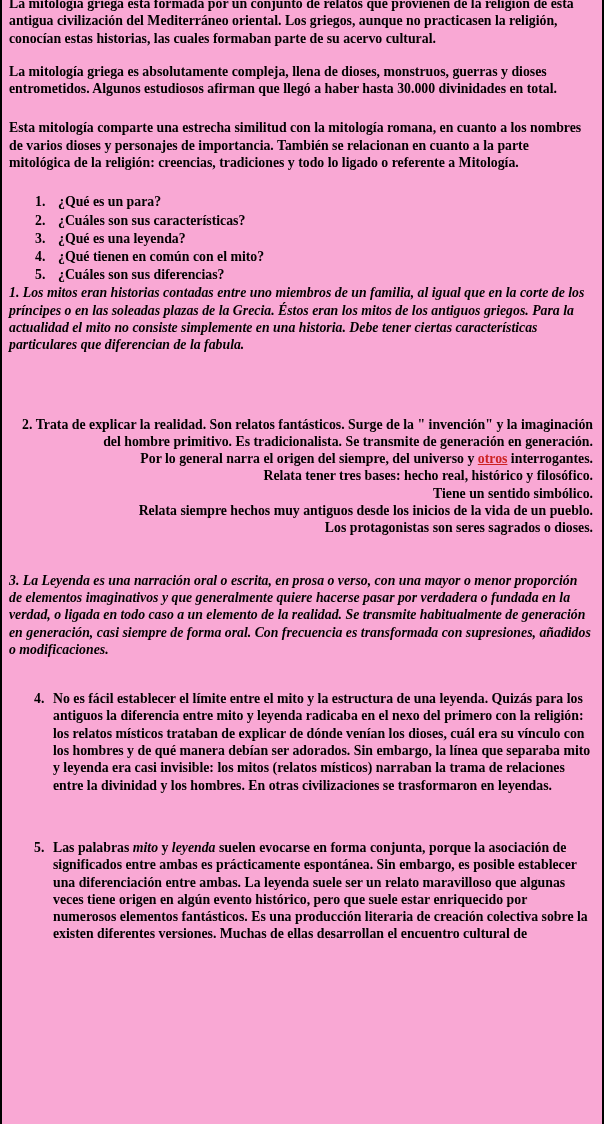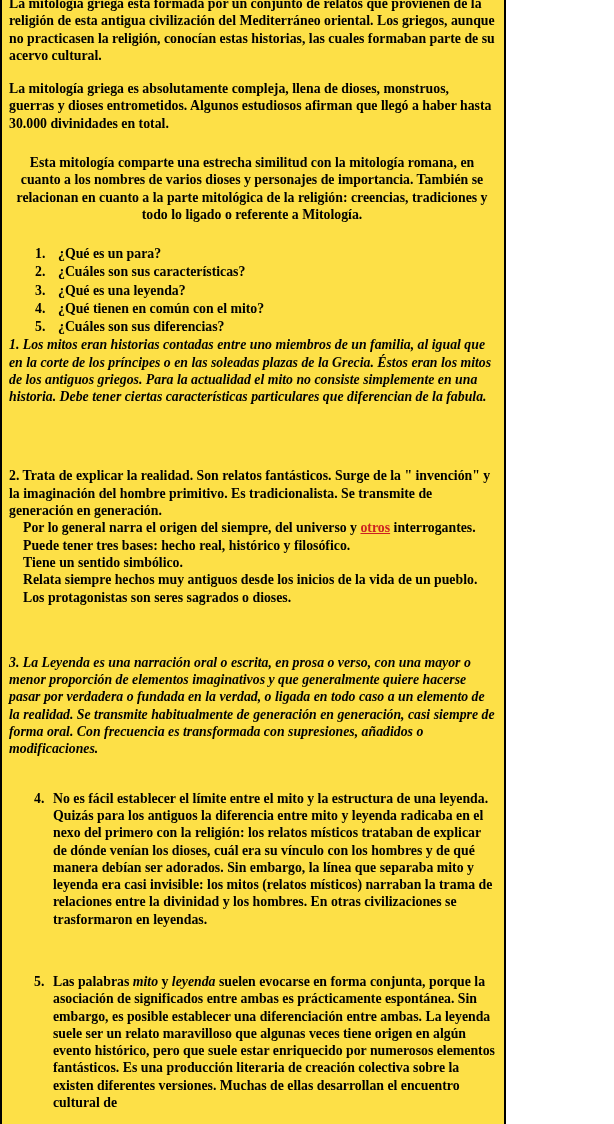--- a/index.html
+++ b/index.html
@@ -2,44 +2,44 @@
 <html><head>
 <meta charset="utf-8">
 <style>
   html, body {
     margin: 0;
     padding: 0;
     background: #ffffff;
   }
   .page {
     position: relative;
-    width: 506px;
+    width: 604px;
     height: 1124px;
     box-sizing: border-box;
     border-left: 2px solid #000000;
     border-right: 2px solid #000000;
     padding: 0 9px 0 7px;
     overflow: hidden;
-    background: #fde047;
+    background: #f9a8d4;
     font-family: "Liberation Serif", serif;
     font-weight: 700;
     font-size: 13.8px;
     line-height: 17.3px;
     color: #000000;
   }
   .p { margin: 0; }
   .clip-top { margin-top: -5px; }
   .mb16 { margin-bottom: 16px; }
   .mb17 { margin-bottom: 22px; }
   .mb21 { margin-bottom: 21px; }
-  .mb22 { margin-bottom: 22px; text-align: center; }
+  .mb22 { margin-bottom: 22px; }
   .mb32 { margin-bottom: 32px; font-style: italic; }
   .mb45 { margin-bottom: 45px; }
   .mb62 { margin-bottom: 62px; font-style: italic; }
-  .mb66 { margin-bottom: 48px; }
+  .mb66 { margin-bottom: 35px; text-align: right; }
   .q-list { margin: 0; }
   .q-row {
     position: relative;
     padding-left: 49px;
     line-height: 18.2px;
   }
   .q-num { position: absolute; left: 26px; }
   .sub-line { padding-left: 14px; }
   .num-item {
     position: relative;
@@ -83,21 +83,21 @@
     </div>
   </div>
 
   <p class="p mb62">1. Los mitos eran historias contadas entre uno miembros de un familia, al igual que en la corte de los príncipes o en las soleadas plazas de la Grecia.  Éstos eran los mitos de los antiguos griegos. Para la actualidad el mito no consiste simplemente en una historia. Debe tener ciertas características particulares que diferencian de la fabula.</p>
 
   <div class="mb66">
     <p class="p">2. Trata de explicar la realidad. Son relatos fantásticos. Surge de la " invención" y la imaginación del hombre primitivo. Es tradicionalista. Se transmite de generación en generación.</p>
     <div class="sub-line">
       <span>Por lo general narra el origen del siempre, del universo y </span><span class="red-word">otros</span><span> interrogantes.</span>
     </div>
-    <div class="sub-line">Puede tener tres bases: hecho real, histórico y filosófico.</div>
+    <div class="sub-line">Relata tener tres bases: hecho real, histórico y filosófico.</div>
     <div class="sub-line">Tiene un sentido simbólico.</div>
     <div class="sub-line">Relata siempre hechos muy antiguos desde los inicios de la vida de un pueblo.</div>
     <div class="sub-line">Los protagonistas son seres sagrados o dioses.</div>
   </div>
 
   <p class="p mb32">3. La Leyenda es una narración oral o escrita, en prosa o verso, con una mayor o menor proporción de elementos imaginativos y que generalmente quiere hacerse pasar por verdadera o fundada en la verdad, o ligada en todo caso a un elemento de la realidad. Se transmite habitualmente de generación en generación, casi siempre de forma oral. Con frecuencia es transformada con supresiones, añadidos o modificaciones.</p>
 
   <div class="num-item mb45">
     <span class="item-num">4.</span>
     <span>No es fácil establecer el límite entre el mito y  la estructura de una leyenda. Quizás para los antiguos la diferencia entre mito y leyenda radicaba en el nexo del primero con la religión: los relatos místicos trataban de explicar de dónde venían los dioses, cuál era  su vínculo con los hombres y de qué manera debían ser adorados. Sin embargo, la línea que separaba mito y leyenda  era casi invisible: los mitos (relatos místicos) narraban la trama de relaciones entre la divinidad y los hombres. En otras civilizaciones se trasformaron en leyendas.</span>

